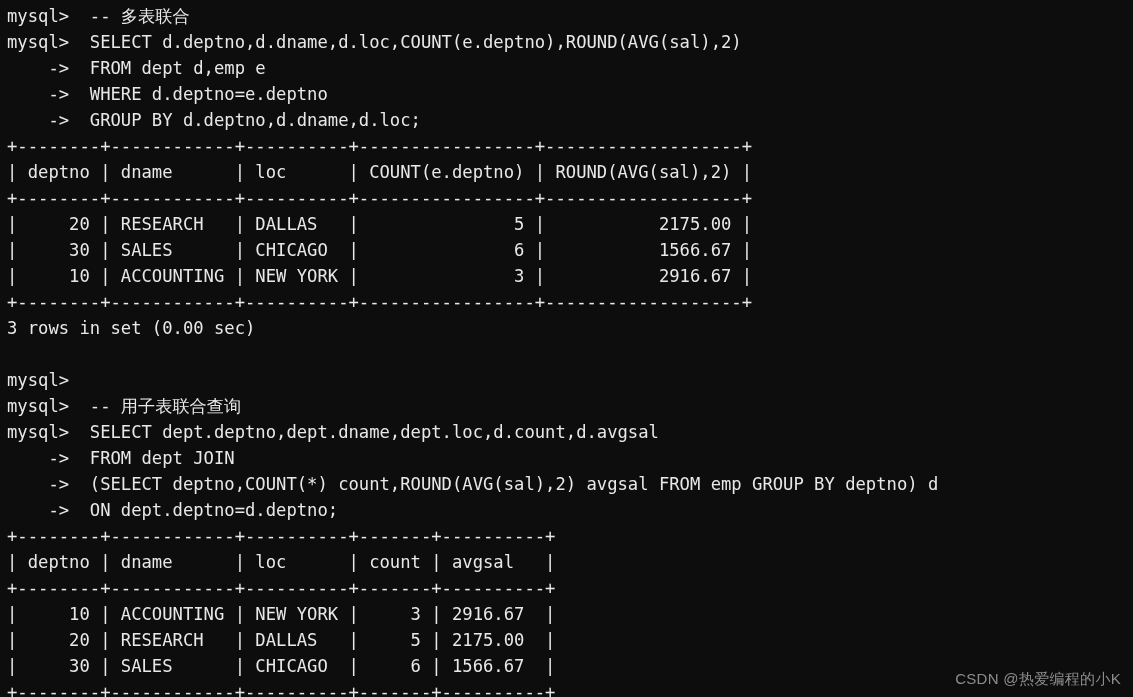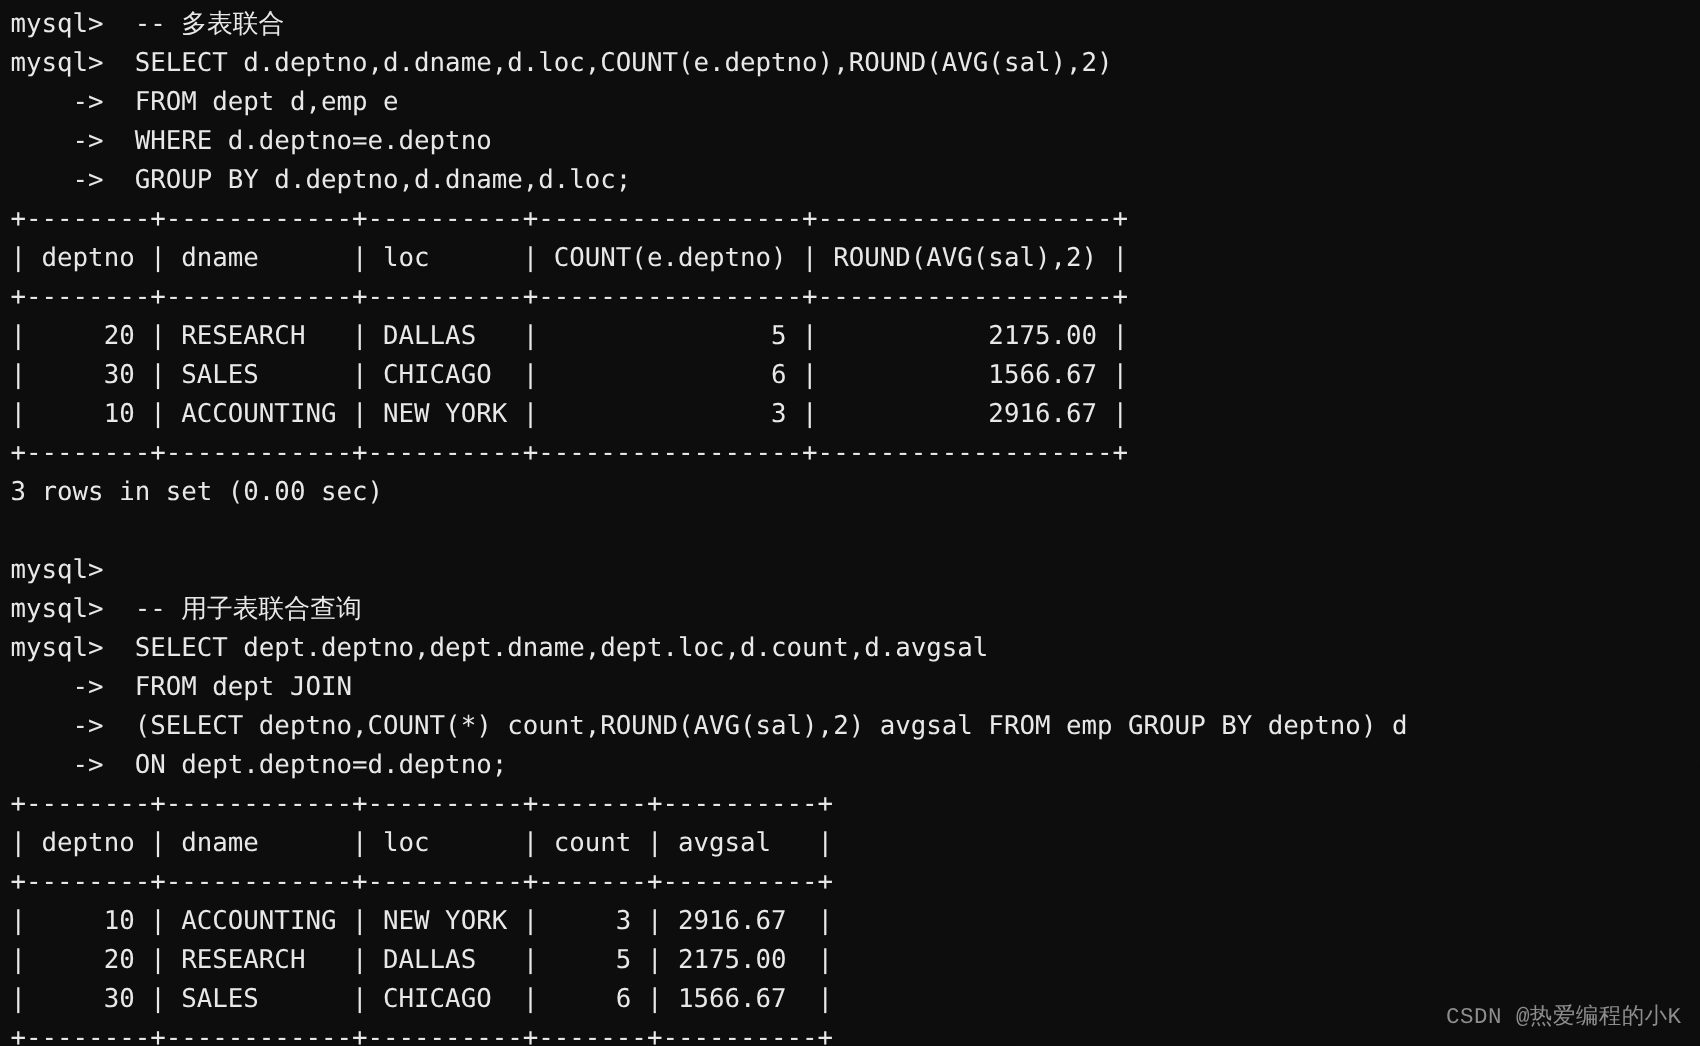--- a/index.html
+++ b/index.html
@@ -32,21 +32,21 @@
     height: 26px;
     white-space: pre;
   }
   .blank {
     height: 26px;
   }
   #watermark {
     position: absolute;
     right: 12px;
     bottom: 8px;
-    font-family: Liberation Mono, monospace;
+    font-family: Liberation Sans, sans-serif;
     font-size: 15px;
     line-height: 20px;
     color: #8d8d8d;
     letter-spacing: 0.3px;
     white-space: pre;
     margin-top: 12px;
   }
 </style>
 </head>
 <body>

